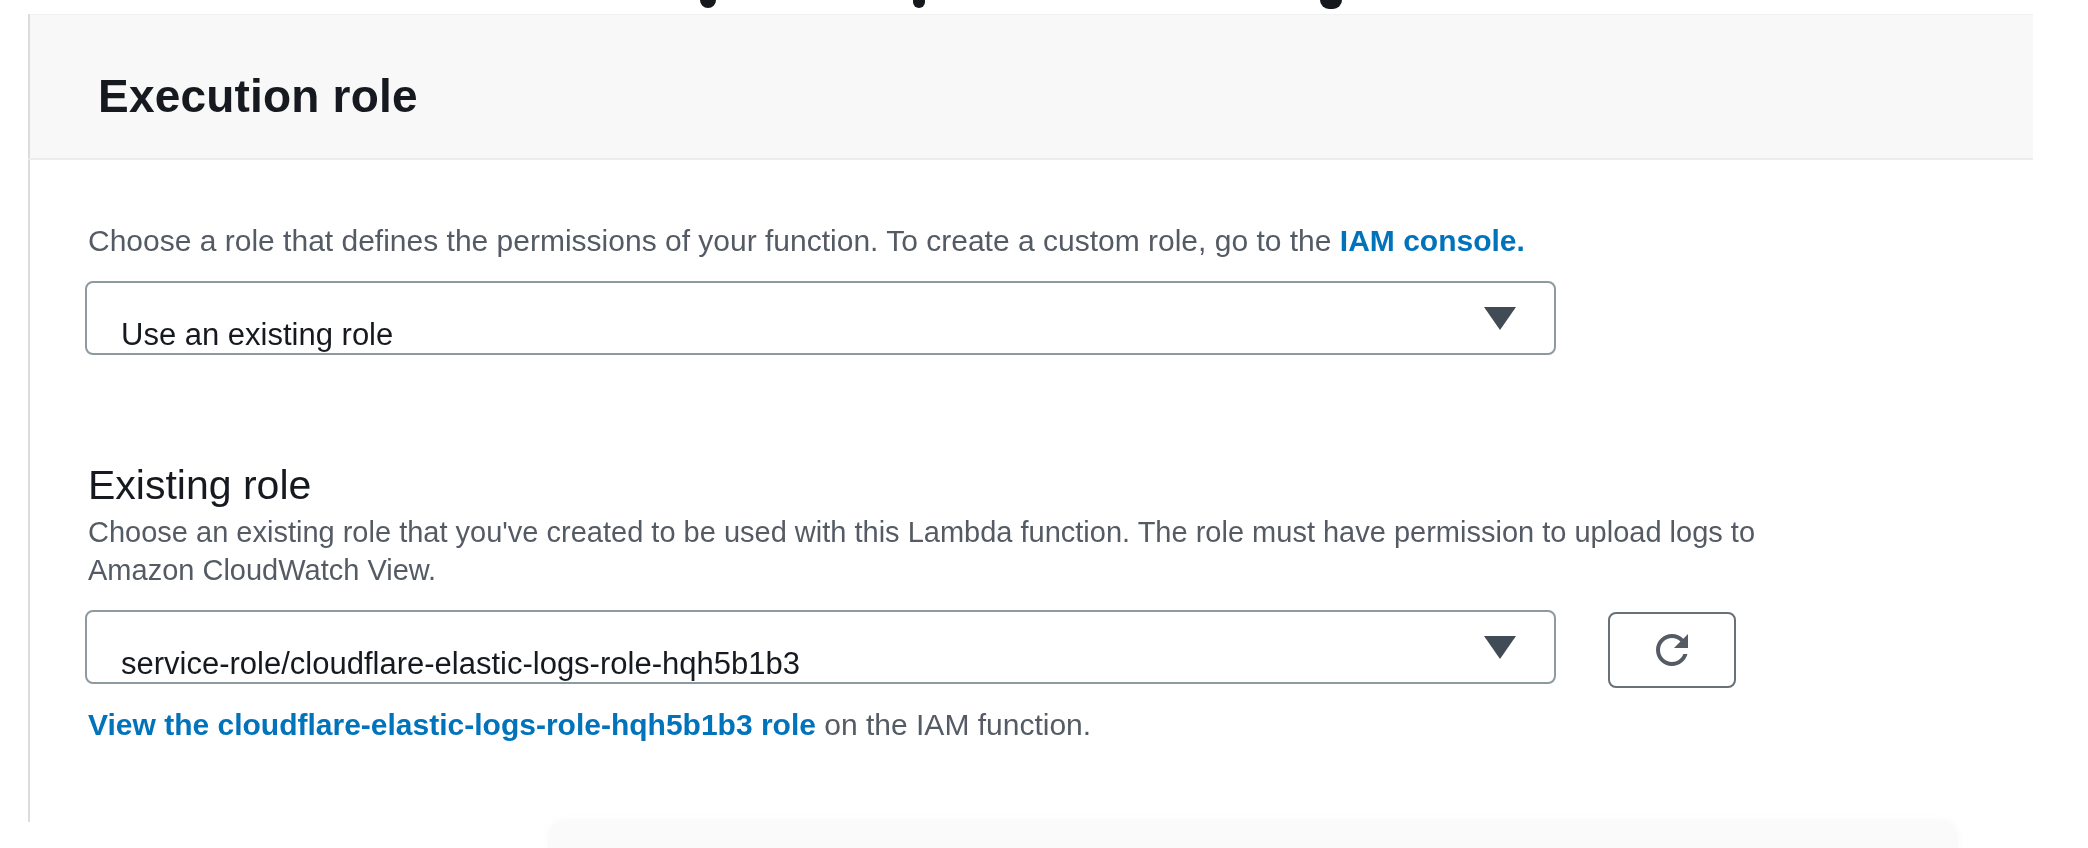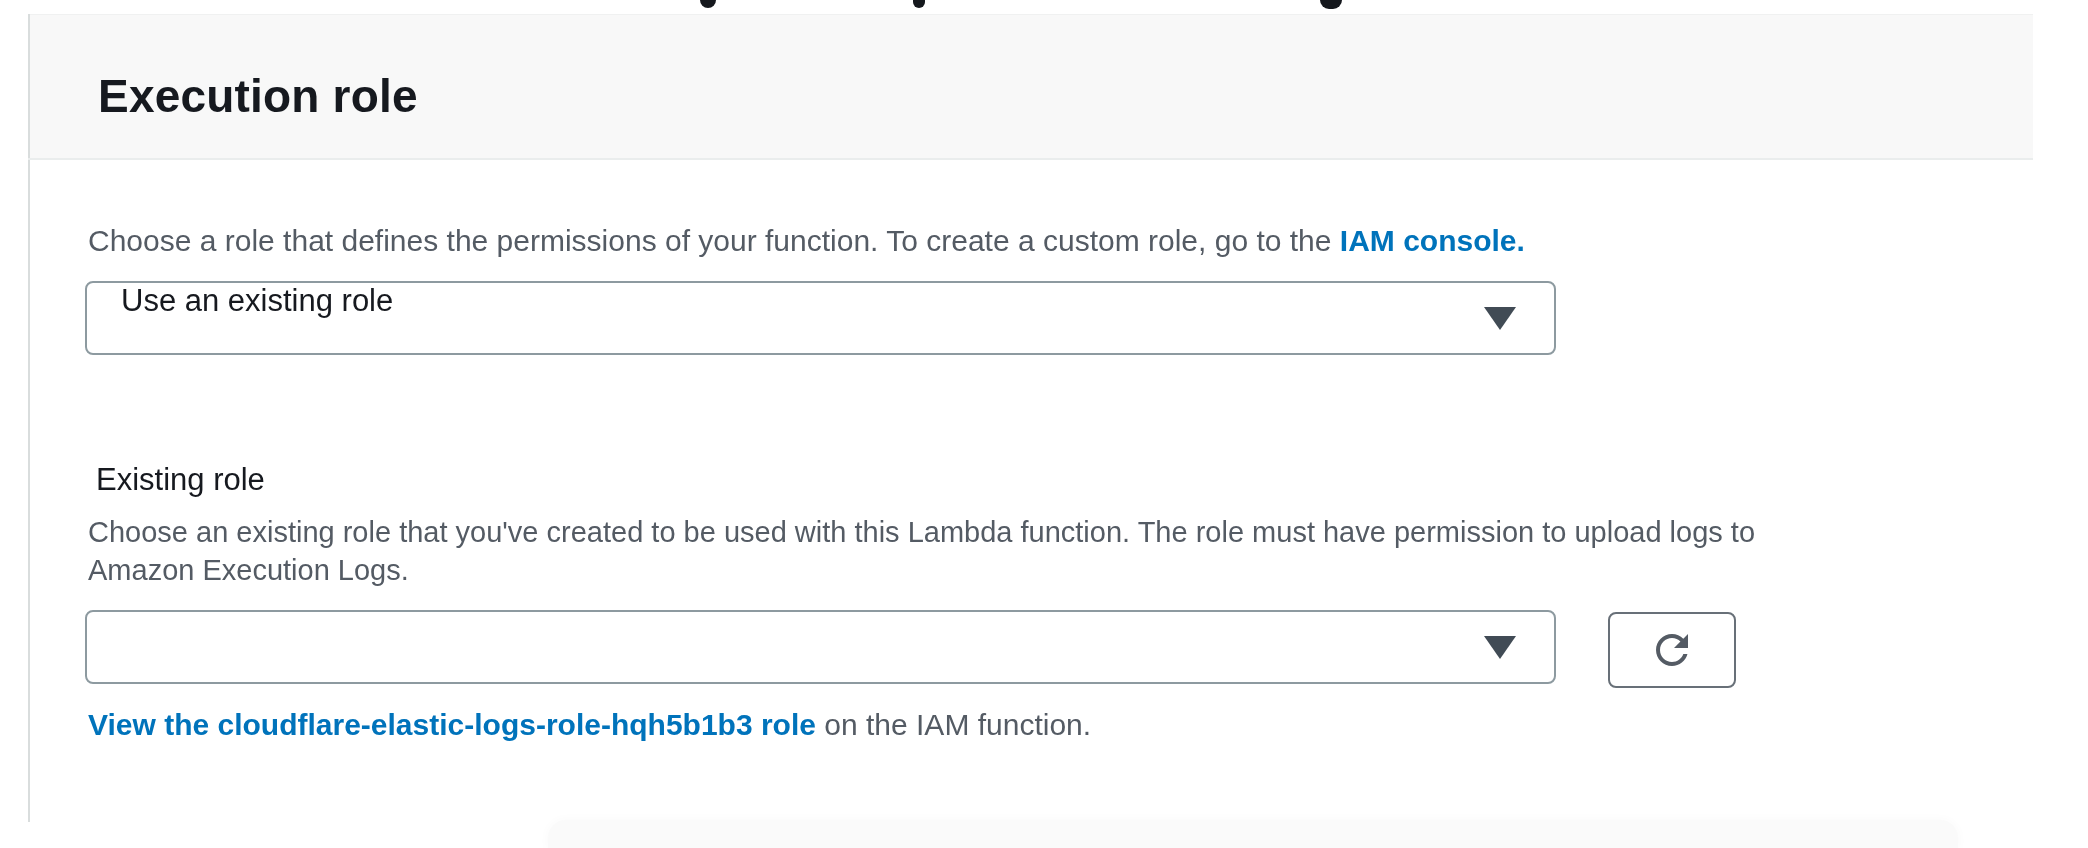--- a/index.html
+++ b/index.html
@@ -29,37 +29,37 @@
 
   
   .intro{position:absolute;left:88px;top:224px;font-size:30px;color:#545b64;white-space:nowrap;}
   .link{color:#0073bb;font-weight:700;text-decoration:none;cursor:pointer;}
   .link-period{color:#0073bb;font-weight:700;}
 
   
   .select{
     position:absolute;left:85px;width:1471px;height:74px;box-sizing:border-box;
     background:#ffffff;border:2px solid #8d9aa0;border-radius:8px;
-    display:flex;align-items:flex-start;cursor:pointer;
+    display:flex;align-items:flex-end;cursor:pointer;
   }
   .select-1{top:281px;}
   .select-2{top:610px;}
   .select-value{
     padding-left:34px;font-size:31px;color:#16191f;white-space:nowrap;
     overflow:hidden;text-overflow:ellipsis;max-width:1320px;
   }
   .caret{
     position:absolute;right:38px;top:50%;margin-top:-11px;
     width:0;height:0;
     border-left:16px solid transparent;border-right:16px solid transparent;
     border-top:23px solid #414b55;
   }
 
   
-  .field-label{position:absolute;left:88px;top:462px;font-size:31px;color:#16191f;margin-left:8px;}
+  .field-label{position:absolute;left:88px;top:462px;font-size:41px;color:#16191f;}
   .field-desc{position:absolute;left:88px;font-size:29px;color:#545b64;white-space:nowrap;}
   .desc-l1{top:516px;text-align:right;}
   .desc-l2{top:554px;}
 
   
   .refresh-btn{
     position:absolute;left:1608px;top:612px;width:128px;height:76px;box-sizing:border-box;
     background:#ffffff;border:2px solid #687078;border-radius:8px;
     display:flex;align-items:center;justify-content:center;cursor:pointer;
   }
@@ -92,23 +92,24 @@
   <span>Choose a role that defines the permissions of your function. To create a custom role, go to the </span><a class="link">IAM console</a><span class="link-period">.</span>
 </div>
 
 <div class="select select-1" role="button">
   <span class="select-value">Use an existing role</span>
   <span class="caret"></span>
 </div>
 
 <div class="field-label">Existing role</div>
 <div class="field-desc desc-l1">Choose an existing role that you've created to be used with this Lambda function. The role must have permission to upload logs to</div>
-<div class="field-desc desc-l2">Amazon Execution Logs.</div>
+<div class="field-desc desc-l2">Amazon CloudWatch View.</div>
 
 <div class="select select-2" role="button">
+  <span class="select-value">service-role/cloudflare-elastic-logs-role-hqh5b1b3</span>
   <span class="caret"></span>
 </div>
 
 <button class="refresh-btn">
   <span>
     <svg width="48" height="48" viewBox="0 0 24 24">
       <path fill="#545b64" d="M17.65 6.35C16.2 4.9 14.21 4 12 4c-4.42 0-7.99 3.58-7.99 8s3.57 8 7.99 8c3.73 0 6.84-2.55 7.73-6h-2.08c-.82 2.33-3.04 4-5.65 4-3.31 0-6-2.69-6-6s2.69-6 6-6c1.66 0 3.14.69 4.22 1.78L13 11h7V4l-2.35 2.35z"></path>
     </svg>
   </span>
 </button>

